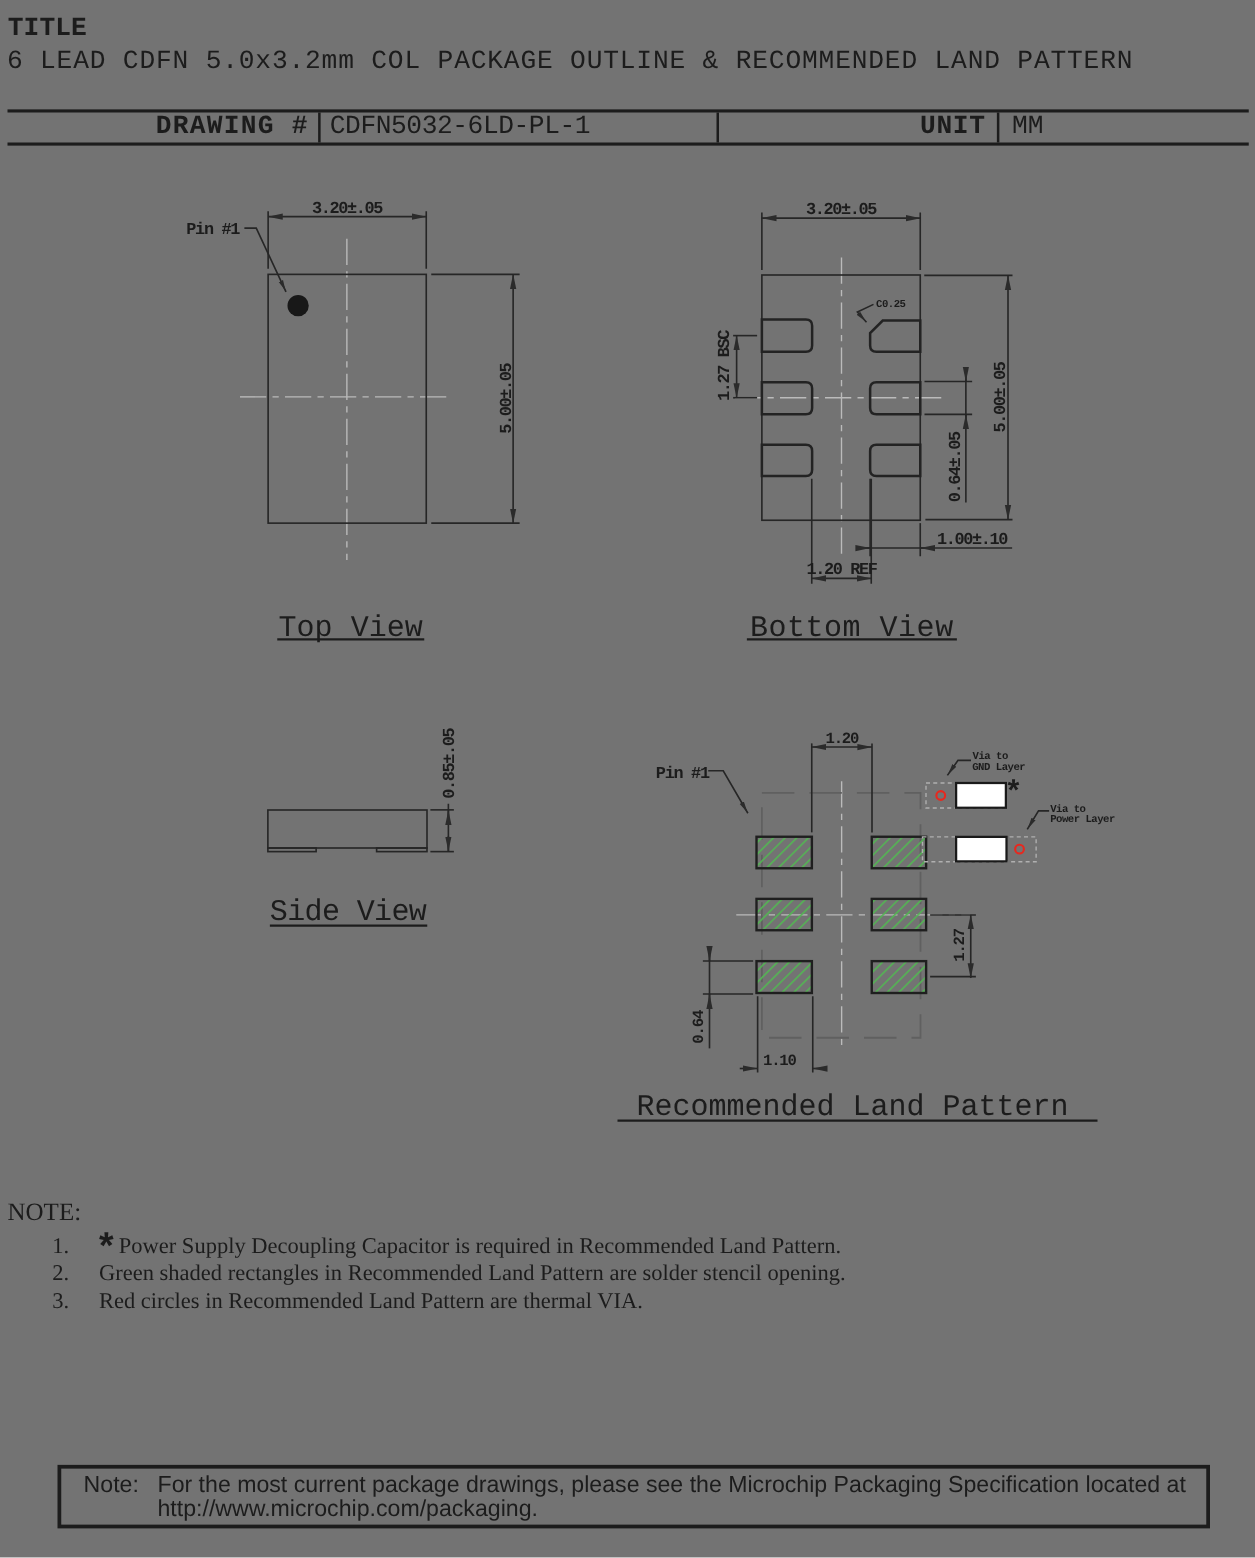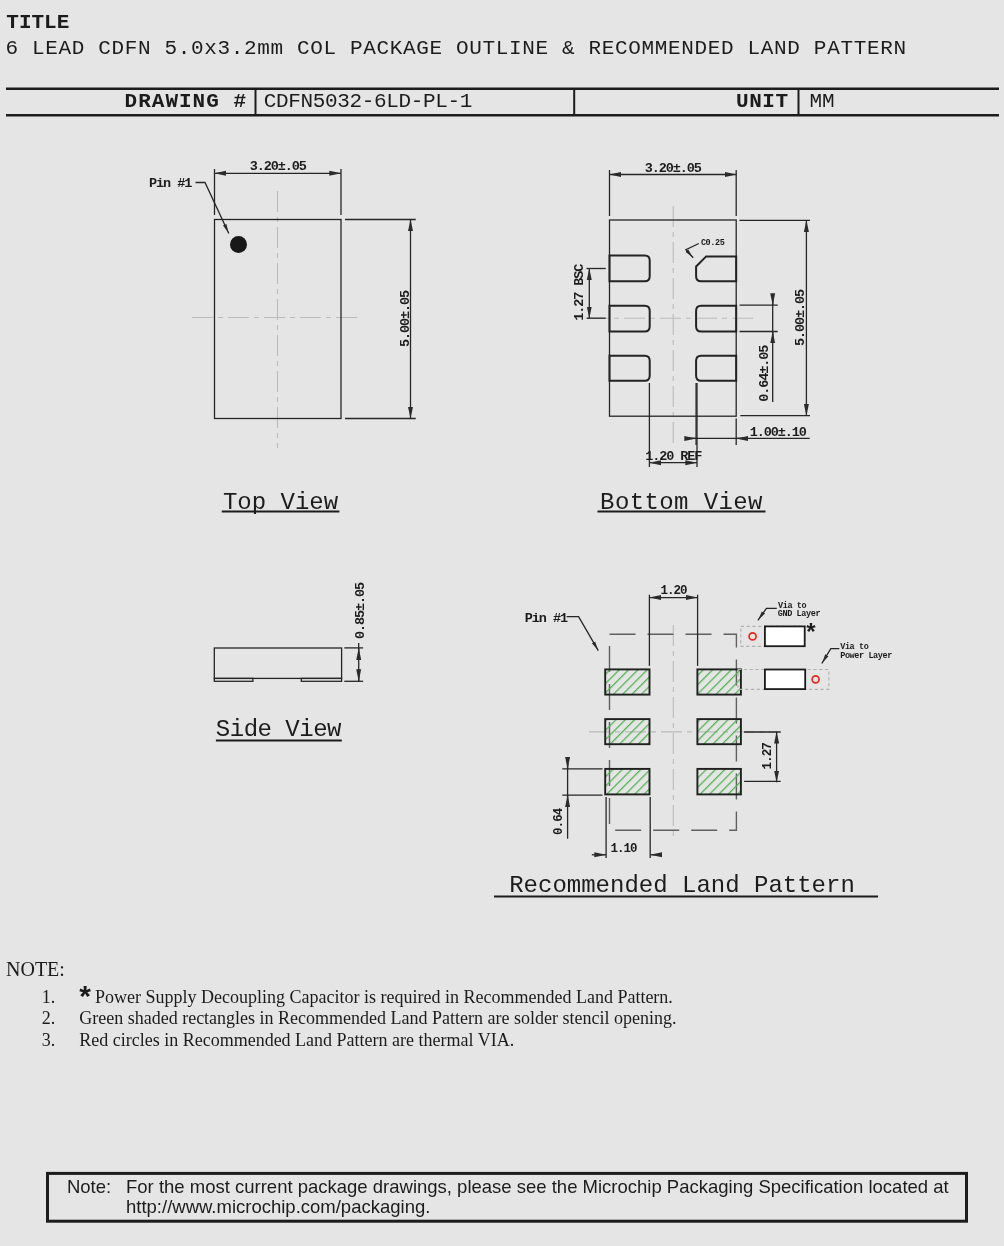--- a/index.html
+++ b/index.html
@@ -1,16 +1,16 @@
 <!DOCTYPE html>
 <html><head>
 <meta charset="utf-8">
 <style>
   html,body{margin:0;padding:0;background:#fff;}
-  .page{position:relative;width:1004px;height:1246px;background:#e5e5e5;overflow:hidden;}
+  .page{position:relative;width:1004px;height:1246px;background:#737373;overflow:hidden;}
   svg{position:absolute;left:0;top:0;}
   text{fill:#1c1c1c;}
   .mono{font-family:"Liberation Mono", monospace;}
   .dim{font-family:"Liberation Mono", monospace;font-weight:bold;font-size:13.5px;letter-spacing:-1.1px;fill:#1c1c1c;}
   .dim2{font-family:"Liberation Mono", monospace;font-weight:bold;font-size:12.5px;letter-spacing:-0.95px;fill:#1c1c1c;}
   .vtitle{font-family:"Liberation Mono", monospace;font-size:24px;fill:#1c1c1c;}
   .lbl{font-family:"Liberation Mono", monospace;font-weight:bold;font-size:13.5px;letter-spacing:-1.05px;fill:#1c1c1c;}
   .tiny{font-family:"Liberation Mono", monospace;font-weight:bold;font-size:8.5px;letter-spacing:-0.4px;fill:#1c1c1c;}
   .ln{stroke:#262626;stroke-width:1.3;fill:none;}
   .thick{stroke:#232323;stroke-width:2;fill:none;}

